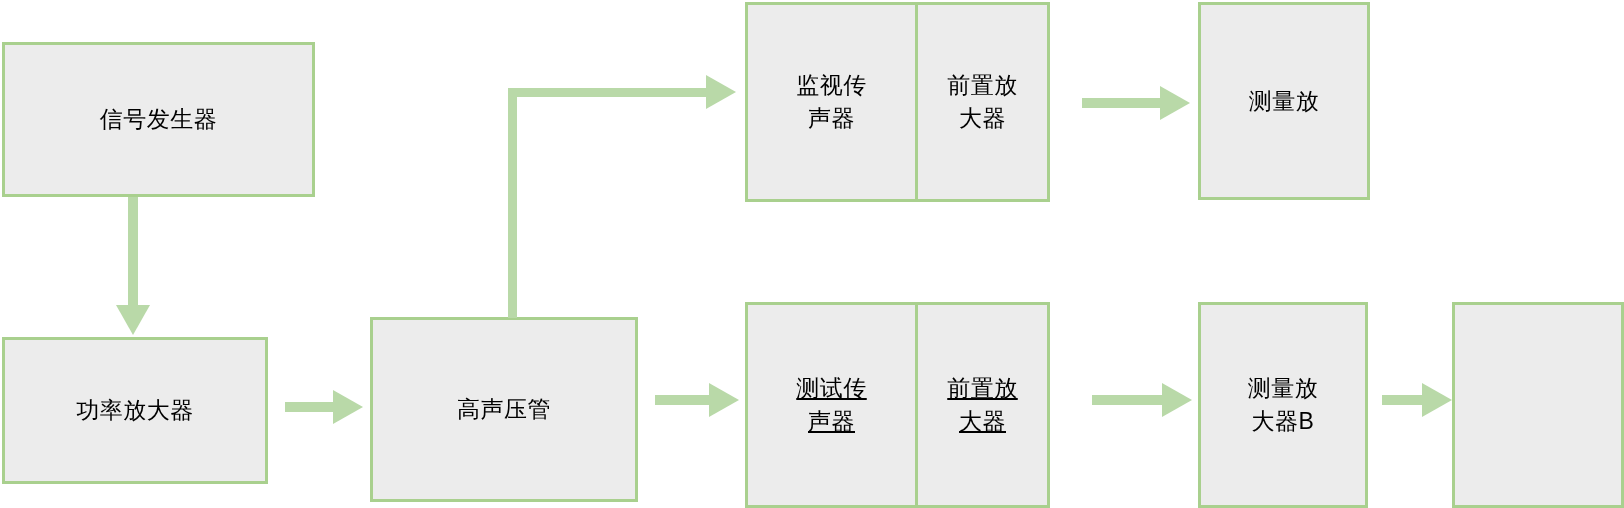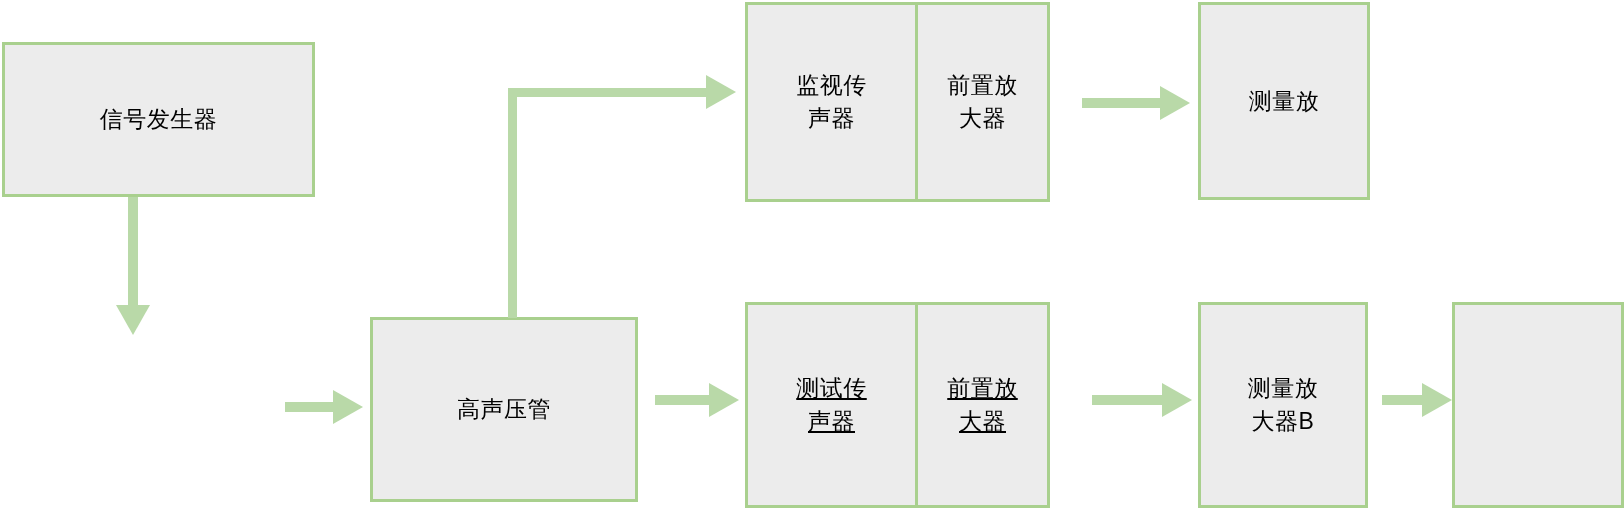--- a/index.html
+++ b/index.html
@@ -118,20 +118,23 @@
 
   <div class="node" style="left:2px; top:42px; width:313px; height:155px;">
     <span class="ln">信号发生器</span>
   </div>
 
   <div class="arrow-v" style="left:133px; top:197px; height:140px;">
     <div class="shaft" style="height:110px;"></div>
     <div class="head" style="top:108px;"></div>
   </div>
 
+  <div class="node" style="left:2px; top:337px; width:266px; height:147px;">
+    <span class="ln">功率放大器</span>
+  </div>
 
   <div class="arrow-h" style="left:285px; top:407px; width:78px;">
     <div class="shaft" style="width:50px;"></div>
     <div class="head" style="left:48px;"></div>
   </div>
 
   <div class="node" style="left:370px; top:317px; width:268px; height:185px;">
     <span class="ln">高声压管</span>
   </div>
 

